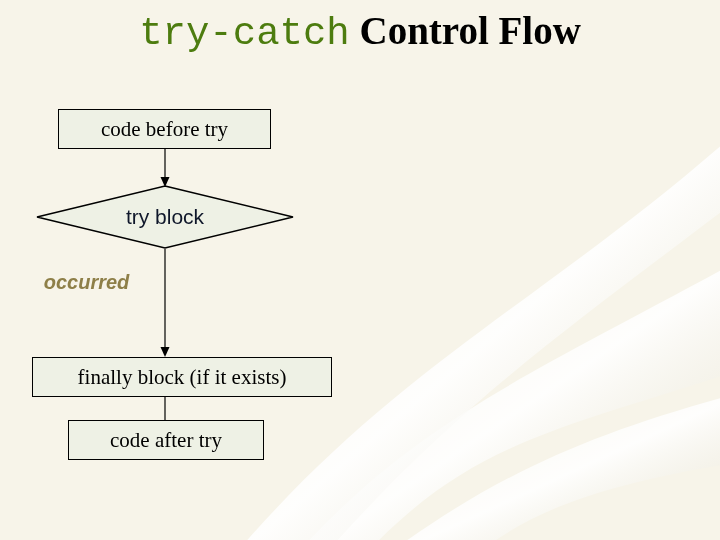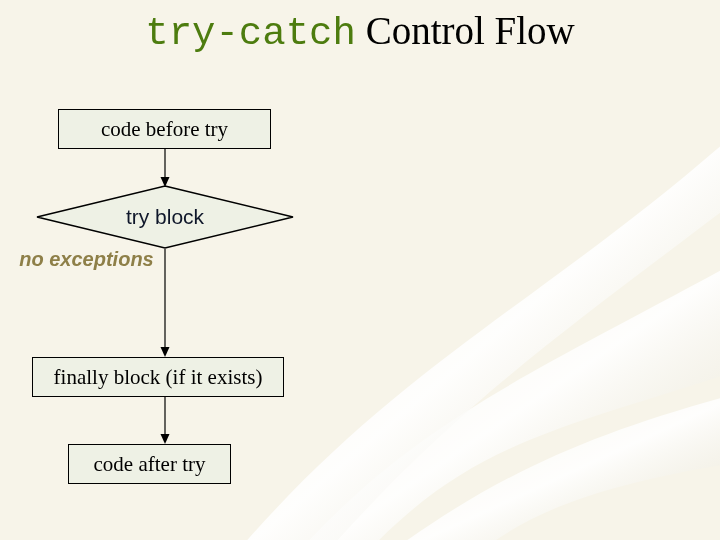--- a/index.html
+++ b/index.html
@@ -28,21 +28,21 @@
     font-size: 39px;
     color: #000;
   }
   .title .mono {
     font-family: "Courier New", Courier, monospace;
     color: #4d7c0f;
     letter-spacing: 0px;
   }
   .title .serif {
     font-family: "Times New Roman", Times, serif;
-    font-weight: normal;
+    font-weight: bold;
     color: #000;
   }
 
   .box {
     position: absolute;
     background: #eef1e5;
     border: 1.5px solid #000;
     font-size: 21px;
     color: #000;
     display: flex;
@@ -115,32 +115,33 @@
 </svg>
 
 <div class="diamond-wrap" style="left:36px; top:185px; width:258px; height:64px;">
   <svg class="diamond-shape" viewBox="0 0 258 64" preserveAspectRatio="none">
     <polygon points="129,1 257,32 129,63 1,32" fill="#eef1e5" stroke="#000" stroke-width="1.5"></polygon>
   </svg>
   <div class="diamond-label">try block</div>
 </div>
 
 <div class="side-label" style="left:4px; top:248px; width:165px;">
-  <span>no exceptions</span><br>
+  <br>
+  <span>occurred</span>
 </div>
 
 <svg class="arrow" style="left:158px; top:249px; width:14px; height:108px;">
   <line x1="7" y1="0" x2="7" y2="100" stroke="#000" stroke-width="1.2"></line>
   <polygon points="7,108 2.5,98 11.5,98" fill="#000"></polygon>
 </svg>
 
-<div class="box" style="left:32px; top:357px; width:252px; height:40px;">
+<div class="box" style="left:32px; top:357px; width:300px; height:40px;">
   <span>finally block (if it exists)</span>
 </div>
 
 <svg class="arrow" style="left:158px; top:397px; width:14px; height:47px;">
   <line x1="7" y1="0" x2="7" y2="39" stroke="#000" stroke-width="1.2"></line>
   <polygon points="7,47 2.5,37 11.5,37" fill="#000"></polygon>
 </svg>
 
-<div class="box" style="left:68px; top:444px; width:163px; height:40px;">
+<div class="box" style="left:68px; top:420px; width:196px; height:40px;">
   <span>code after try</span>
 </div>
 
 </body></html>

